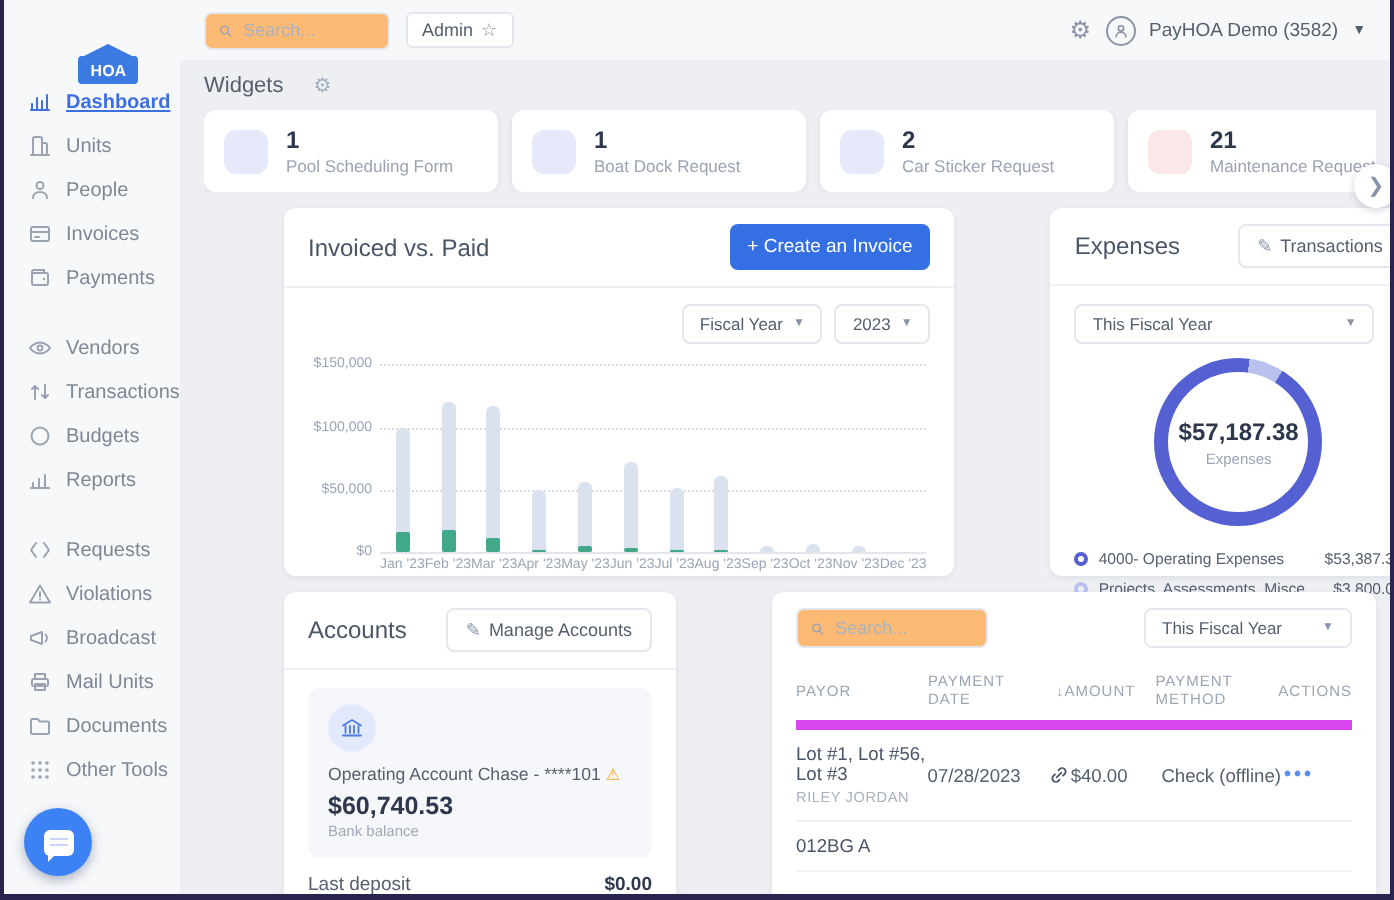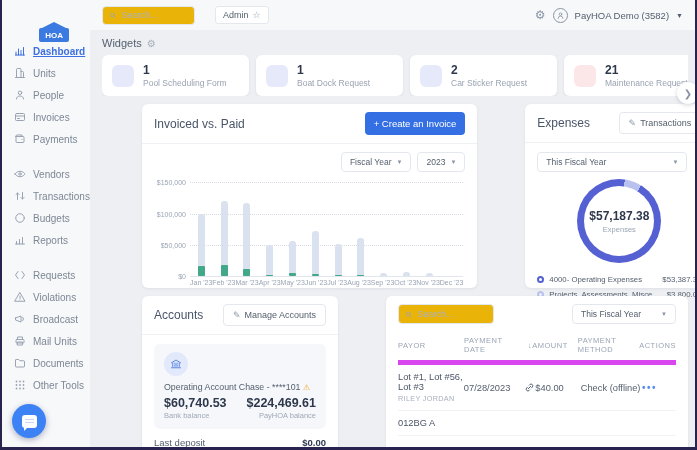--- a/index.html
+++ b/index.html
@@ -13,44 +13,44 @@
   svg { display:block; }
   .ic svg { width:12px; height:12px; stroke:currentColor; fill:none; stroke-width:2; stroke-linecap:round; stroke-linejoin:round; }
 
   
   .topbar { height:30px; background:#f7f8fa; display:flex; align-items:center; }
   .logo { width:88px; display:flex; align-items:center; gap:3px; padding-left:12px;margin-top:40px; }
   .logo-pay { font-size:11px; font-weight:bold; color:#3e4b5b; letter-spacing:.5px; }
   .hoa-badge { position:relative; background:#3b7ae0; color:#fff; font-size:8px; font-weight:bold; padding:3px 6px 2px; border-radius:2px; }
   .hoa-badge::before { content:""; position:absolute; top:-6px; left:50%; transform:translateX(-50%);
     border-left:14px solid transparent; border-right:14px solid transparent; border-bottom:7px solid #3b7ae0; }
-  .search-box { display:flex; align-items:center; gap:5px; background:#eab308; border:1px solid #e4e7ee; border-radius:4px; height:19px; width:93px; padding:0 6px; margin-left:12px; }
+  .search-box { display:flex; align-items:center; gap:5px; background:#fdba74; border:1px solid #e4e7ee; border-radius:4px; height:19px; width:93px; padding:0 6px; margin-left:12px; }
   .search-box svg { width:9px; height:9px; stroke:#9aa5b5; fill:none; stroke-width:2.4; stroke-linecap:round; }
   .search-box input { border:none; outline:none; width:100%; font-size:9px; color:#55606e; font-family:inherit; background:transparent; }
   .search-box input::placeholder { color:#a9b2c0; }
-  .admin-btn { display:flex; align-items:center; gap:4px; margin-left:20px; border:1px solid #e4e7ee; background:#fff; border-radius:3px; font-size:9px; color:#55606e; padding:3px 7px; cursor:pointer; }
+  .admin-btn { display:flex; align-items:center; gap:4px; margin-left:8px; border:1px solid #e4e7ee; background:#fff; border-radius:3px; font-size:9px; color:#55606e; padding:3px 7px; cursor:pointer; }
   .admin-btn .star { color:#8a94a6; font-size:9px; }
   .topbar-right { margin-left:auto; display:flex; align-items:center; gap:7px; padding-right:12px; }
   .gear { color:#8a94a6; font-size:12px; cursor:pointer; }
   .avatar { width:15px; height:15px; border-radius:50%; border:1.3px solid #8a94a6; display:flex; align-items:center; justify-content:center; }
   .avatar svg { width:9px; height:9px; stroke:#8a94a6; fill:none; stroke-width:2.2; stroke-linecap:round; }
   .user-name { font-size:9.5px; color:#55606e; }
   .chev { font-size:7px; color:#55606e; }
 
   
   .layout { display:flex; height:420px; }
   .sidebar { width:88px; background:#f7f8fa; padding-top:10px; flex:none; }
   .side-section { margin-bottom:13px; }
   .side-item { display:flex; align-items:center; gap:7px; padding:5px 0 5px 12px; font-size:10px; color:#7d8795; cursor:pointer; }
   .side-item .ic { color:#9aa3b2; display:flex; }
   .side-item.active { color:#3d6fe0; font-weight:bold;text-decoration:underline; }
   .side-item.active .ic { color:#3d6fe0; }
 
   .content { flex:1; padding:7px 7px 0 12px; position:relative; overflow:hidden; }
-  .widgets-head { display:flex; align-items:center; gap:5px; margin-bottom:6px; }
+  .widgets-head { display:flex; align-items:center; gap:15px; margin-bottom:6px; }
   .widgets-title { font-size:11px; color:#55606e; }
   .widgets-gear { color:#a3adbc; font-size:10px; cursor:pointer; }
   .widgets-row { display:flex; gap:7px; overflow:hidden; }
   .widget-card { flex:0 0 147px; background:#fff; border-radius:6px; box-shadow:0 1px 3px rgba(16,30,54,.07); padding:8px 10px; display:flex; align-items:center; gap:9px; cursor:pointer; }
   .widget-icon { width:22px; height:22px; border-radius:6px; display:flex; align-items:center; justify-content:center; flex:none; }
   .widget-icon svg { width:11px; height:11px; stroke-width:2; fill:none; stroke-linecap:round; stroke-linejoin:round; }
   .widget-icon.indigo { background:#e6e9f9; color:#6470d8; }
   .widget-icon.red { background:#fbe6e8; color:#e05263; }
   .widget-count { font-size:12px; font-weight:bold; color:#2e384d; line-height:1.2; }
   .widget-label { font-size:8.5px; color:#9aa3b2; margin-top:1px; white-space:nowrap; }
@@ -559,24 +559,20 @@
               </div>
               <div class="acct-name">
                 <span>Operating Account Chase - ****101</span>
                 <span class="warn">⚠</span>
               </div>
               <div class="balances">
                 <div>
                   <div class="bal-amt">$60,740.53</div>
                   <div class="bal-lbl">Bank balance</div>
                 </div>
-                <div style="text-align:right;">
-                  <div class="bal-amt">$224,469.61</div>
-                  <div class="bal-lbl">PayHOA balance</div>
-                </div>
               </div>
             </div>
             <div class="acct-row">
               <span class="acct-lbl">Last deposit</span>
               <span class="acct-val">$0.00</span>
             </div>
 
           </div>
         </section>
 

